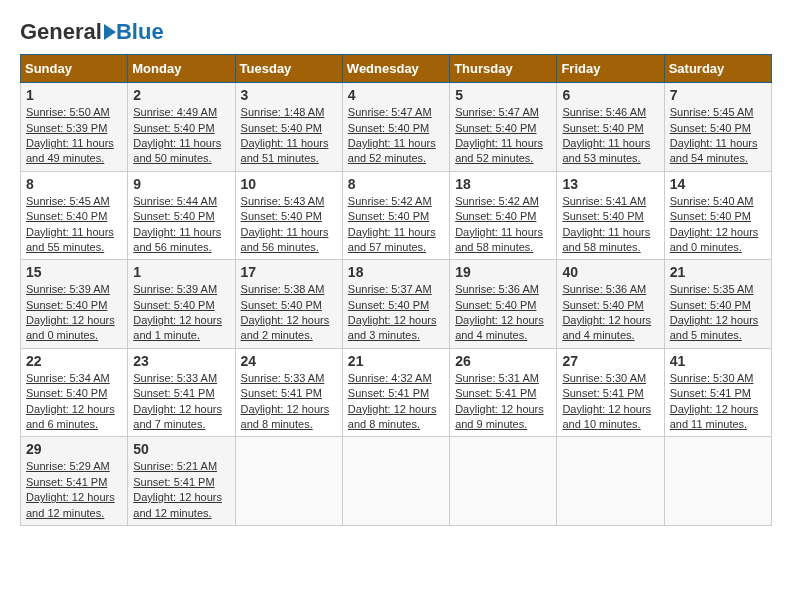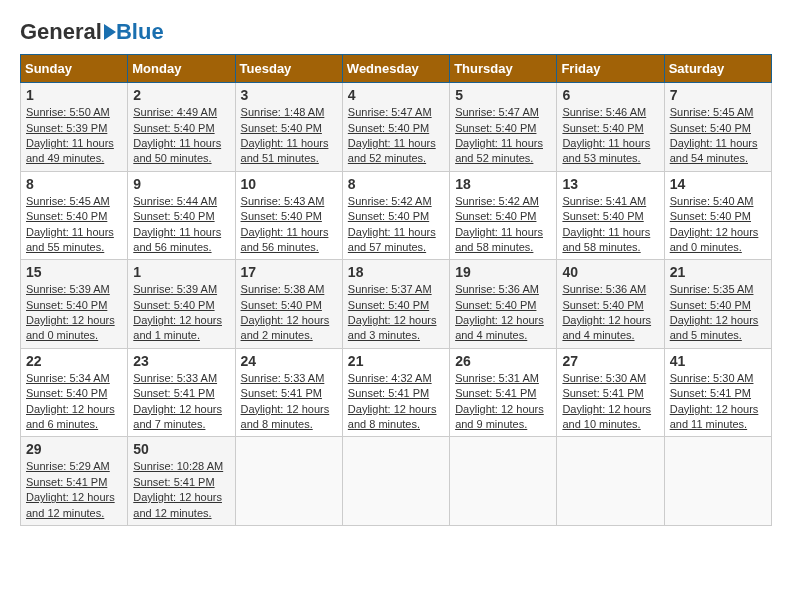--- a/index.html
+++ b/index.html
@@ -370,21 +370,21 @@
         <span class="day-number">29</span>
         <div class="day-info">
           <span>Sunrise: 5:29 AM</span><br>
           <span>Sunset: 5:41 PM</span><br>
           <span>Daylight: 12 hours and 12 minutes.</span>
         </div>
       </td>
         <td>
         <span class="day-number">50</span>
         <div class="day-info">
-          <span>Sunrise: 10:28 AM</span><br>
+          <span>Sunrise: 5:21 AM</span><br>
           <span>Sunset: 5:41 PM</span><br>
           <span>Daylight: 12 hours and 12 minutes.</span>
         </div>
       </td>
         <td class="empty-cell"></td>
         <td class="empty-cell"></td>
         <td class="empty-cell"></td>
         <td class="empty-cell"></td>
         <td class="empty-cell"></td>
       </tr>

